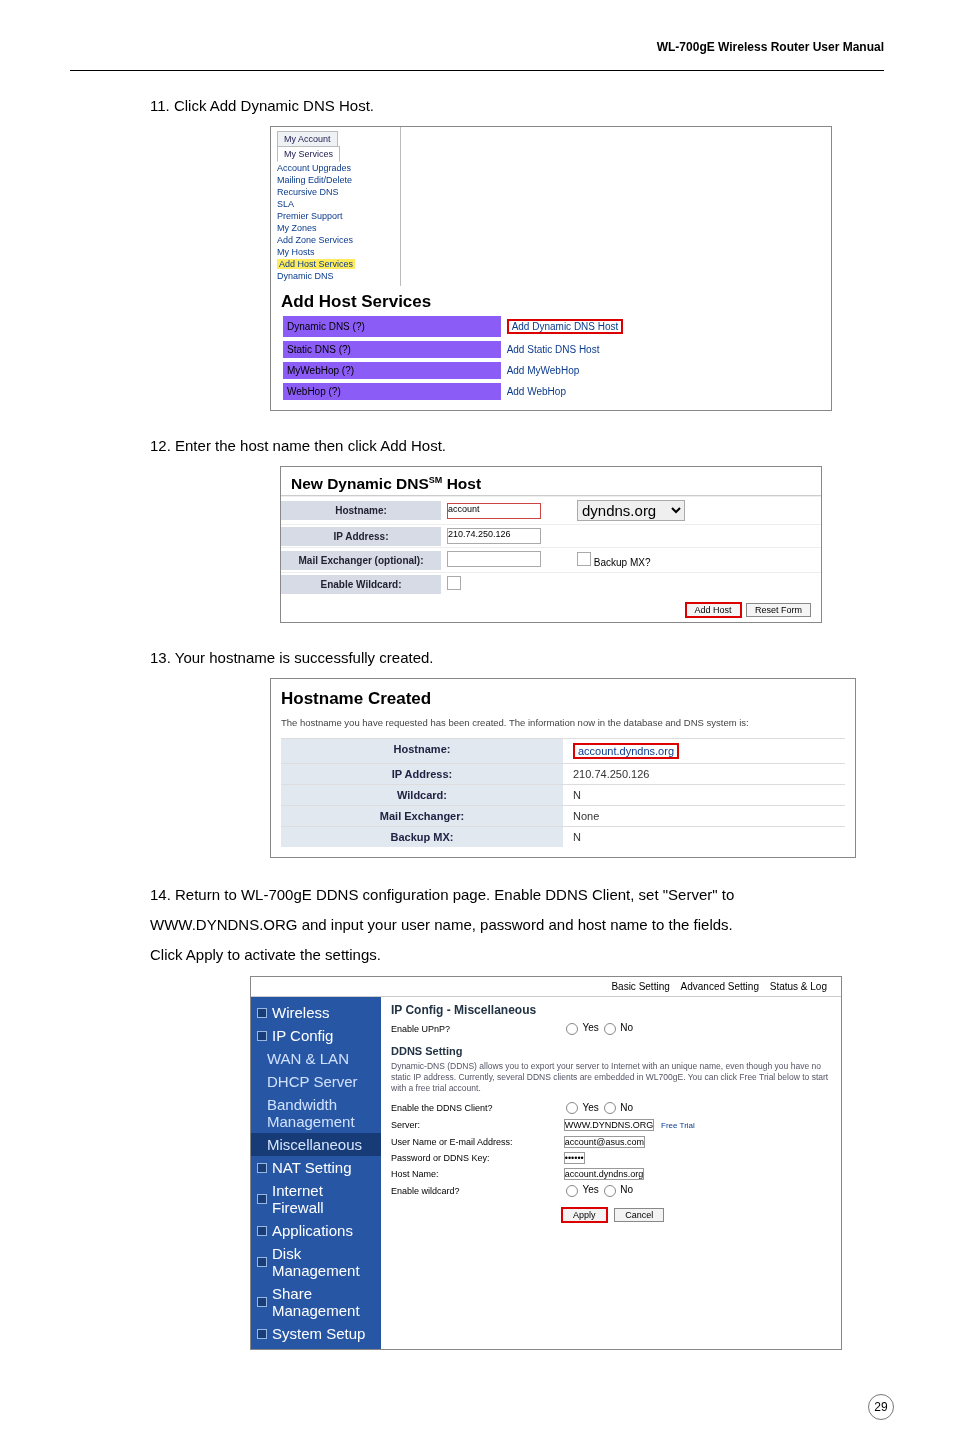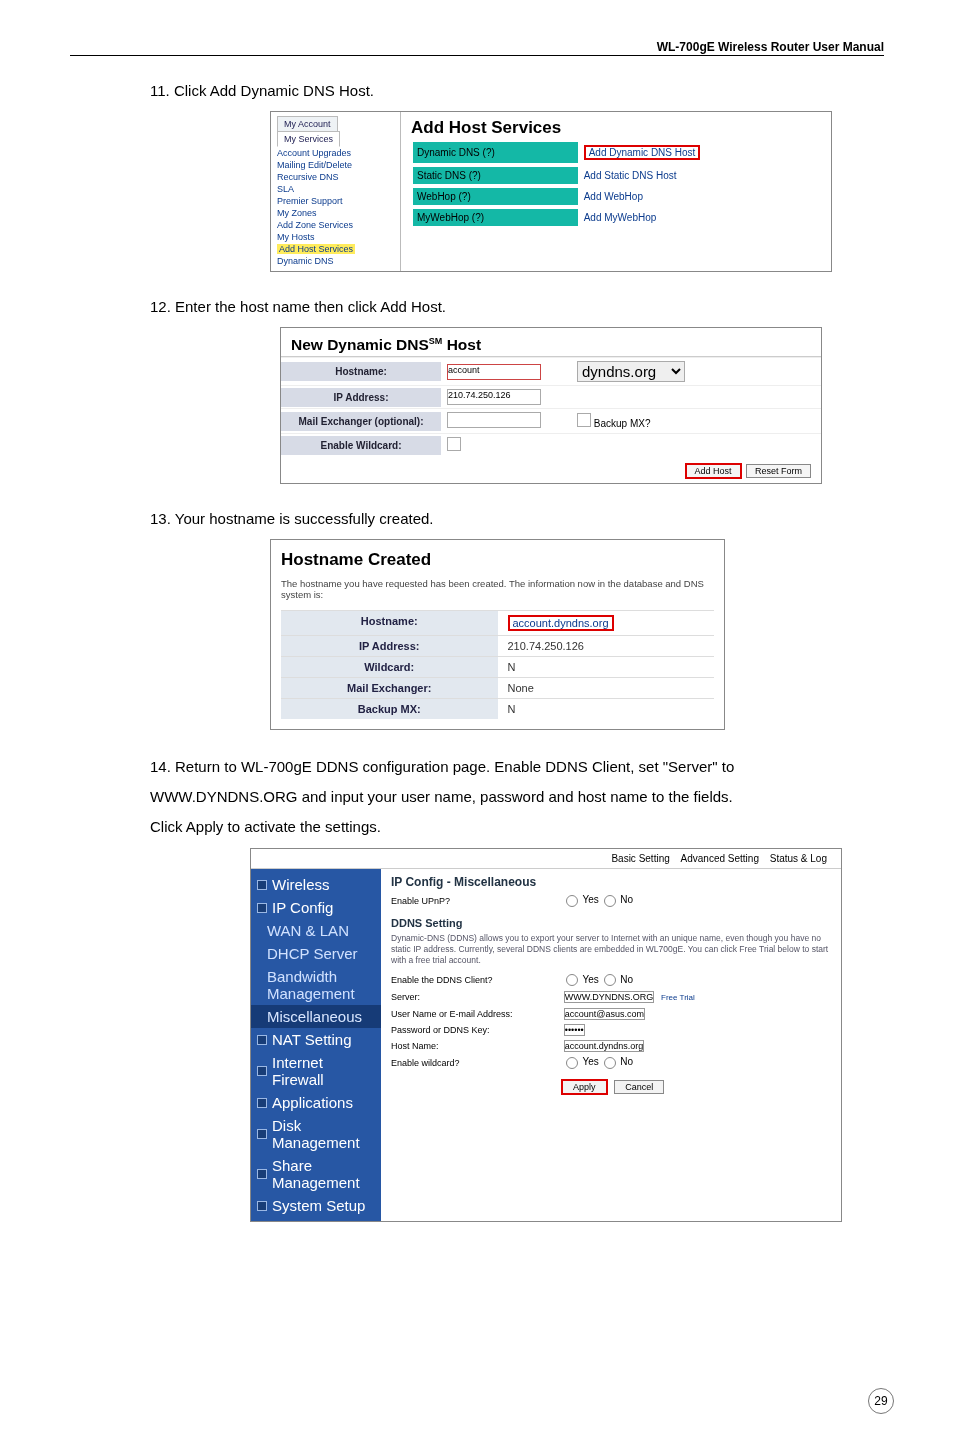--- a/index.html
+++ b/index.html
@@ -12,21 +12,21 @@
   }
   .page {
     width: 954px;
     height: 1432px;
     position: relative;
     padding: 40px 70px 80px 70px;
     box-sizing: border-box;
   }
   .header-bar {
     border-bottom: 1.5px solid #000;
-    padding-bottom: 1px;
+    padding-bottom: 16px;
     text-align: right;
     font-size: 12px;
     font-weight: bold;
     margin-bottom: 10px;
   }
   .step-text {
     font-size: 15px;
     margin: 26px 0 12px 80px;
   }
   .step14-text {
@@ -36,20 +36,21 @@
   }
   .screenshot {
     background: #fff;
     border: 1px solid #888;
     margin: 6px auto 0 auto;
   }
   
   .ss1 { width: 560px; margin-left: 200px; }
   .ss1-header {
     display: flex;
+    flex-direction: column;
   }
   .ss1-left {
     width: 130px;
     font-size: 9px;
     color: #333;
     padding: 4px 6px;
     box-sizing: border-box;
     border-right: 1px solid #bbb;
   }
   .ss1-left .tab {
@@ -78,21 +79,21 @@
   .ss1-right { flex: 1; padding: 6px 10px; }
   .ss1-title { font-size: 17px; font-weight: bold; }
   .ss1-table {
     width: 100%;
     border-collapse: separate;
     border-spacing: 2px 4px;
     font-size: 10px;
   }
   .ss1-table td {
     padding: 3px 4px;
-    background: #14b8a6;
+    background: #8b5cf6;
   }
   .ss1-table td.col2 {
     background: #fff;
   }
   .redbox {
     border: 2px solid #d00;
     display: inline-block;
     padding: 0 3px;
     color: #0b3b8d;
   }
@@ -136,21 +137,21 @@
   .ss2-btn {
     border: 1px solid #888;
     font-size: 9px;
     padding: 1px 8px;
     background: #f5f5f5;
   }
   .ss2-btn.red {
     border: 2px solid #d00;
   }
   
-  .ss3 { width: 455px; margin-left: 200px; padding: 10px; box-sizing: border-box; }
+  .ss3 { width: 586px; margin-left: 200px; padding: 10px; box-sizing: border-box; }
   .ss3-head { font-size: 17px; font-weight: bold; }
   .ss3-desc { font-size: 9.5px; color: #444; margin: 8px 0 10px 0; }
   .ss3-row {
     display: grid;
     grid-template-columns: 1fr 1fr;
     font-size: 11px;
     border-top: 1px solid #ddd;
   }
   .ss3-label {
     background: #e2e8ef;
@@ -219,21 +220,21 @@
     border: 1px solid #888;
     font-size: 9px;
     padding: 1px 10px;
     background: #f3f3f3;
     margin-right: 4px;
   }
   .ss4-btn.red { border: 2px solid #d00; }
   .ss4-desc { font-size: 8.5px; color: #556; margin: 4px 0 8px 0; line-height: 1.3; }
   .page-number {
     position: absolute;
-    bottom: 18px;
+    bottom: 12px;
     right: 60px;
     font-size: 12px;
     border: 1px solid #777;
     border-radius: 50%;
     width: 24px; height: 24px;
     text-align: center;
     line-height: 24px;
   }
 </style>
 </head>
@@ -268,26 +269,26 @@
           <tbody>
               <tr>
                 <td>Dynamic DNS (?)</td>
                 <td class="col2"><span class="redbox">Add Dynamic DNS Host</span></td>
               </tr>
           <tr>
                 <td>Static DNS (?)</td>
                 <td class="col2"><span class="bluelink">Add Static DNS Host</span></td>
               </tr>
           <tr>
+                <td>MyWebHop (?)</td>
+                <td class="col2"><span class="bluelink">Add MyWebHop</span></td>
+              </tr>
+          <tr>
                 <td>WebHop (?)</td>
                 <td class="col2"><span class="bluelink">Add WebHop</span></td>
-              </tr>
-          <tr>
-                <td>MyWebHop (?)</td>
-                <td class="col2"><span class="bluelink">Add MyWebHop</span></td>
               </tr>
         </tbody>
           </table>
       </div>
     </div>
   </div>
 
   <div class="step-text">12. Enter the host name then click Add Host.</div>
 
   <div class="screenshot ss2">

